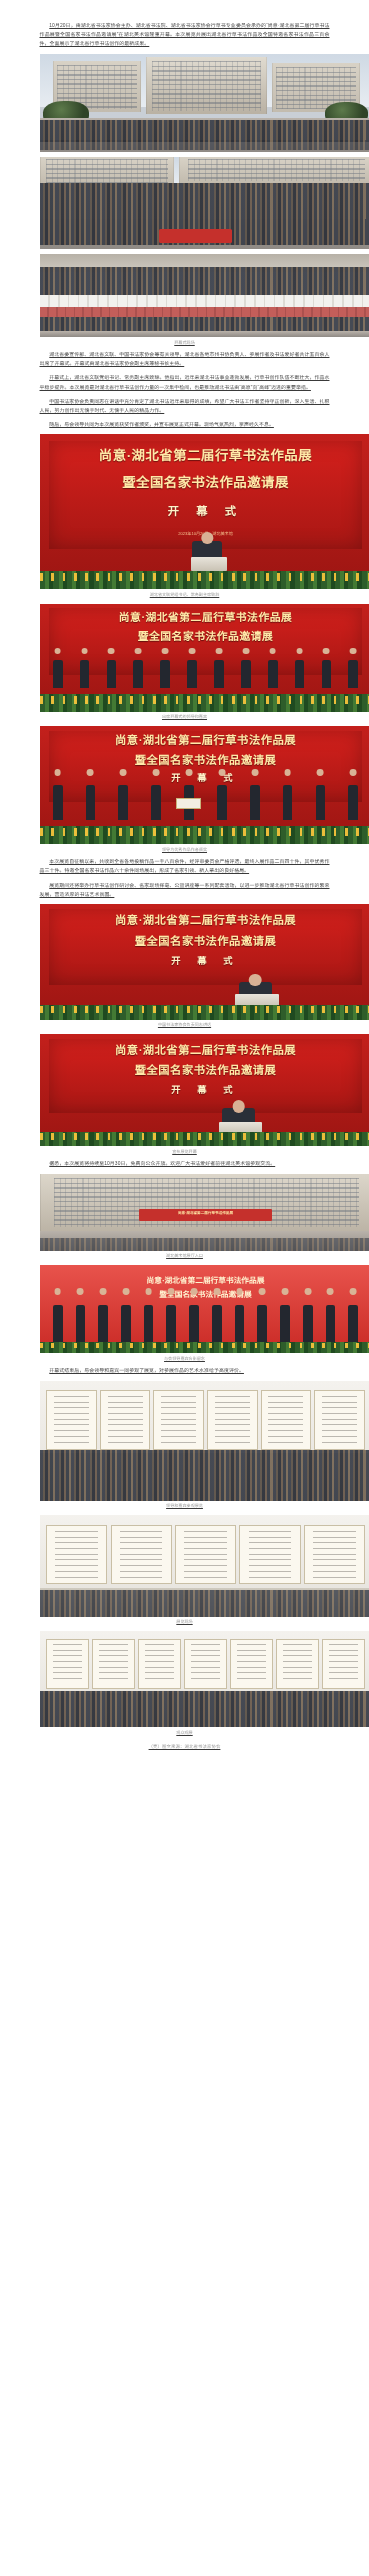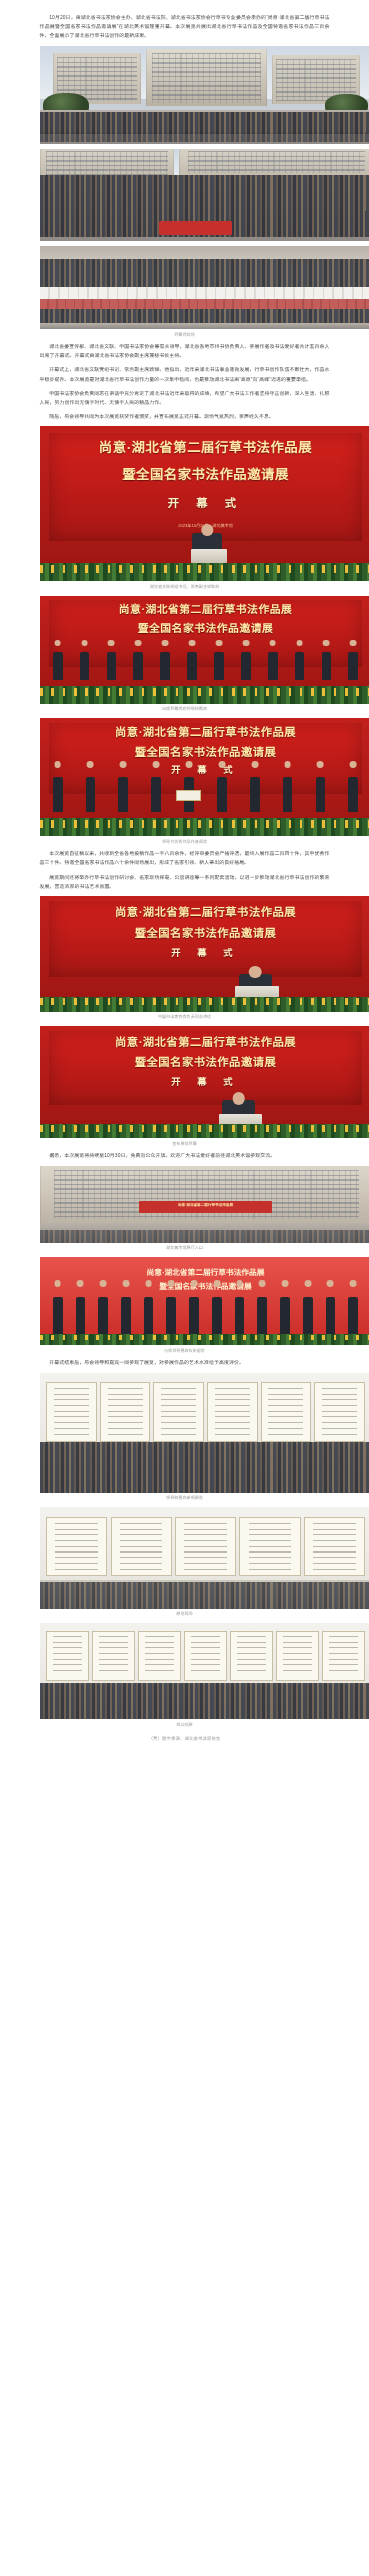--- a/index.html
+++ b/index.html
@@ -8,24 +8,25 @@
     padding: 0;
     background: #ffffff;
   }
   body {
     font-family: "Liberation Sans", "DejaVu Sans", sans-serif;
     width: 369px;
     color: #3a3a3a;
   }
   .page {
     width: 327px;
-    margin: 8px auto;
+    margin: 16px auto;
     background: #ffffff;
     padding: 0 0 15.5px 0;
     box-sizing: border-box;
+    text-decoration: underline;
   }
   .article {
     padding: 5.2px 18.5px 0 18.5px;
     box-sizing: border-box;
   }
   p.para {
     font-size: 4.9px;
     line-height: 1.85;
     color: #4a4a4a;
     text-align: justify;

